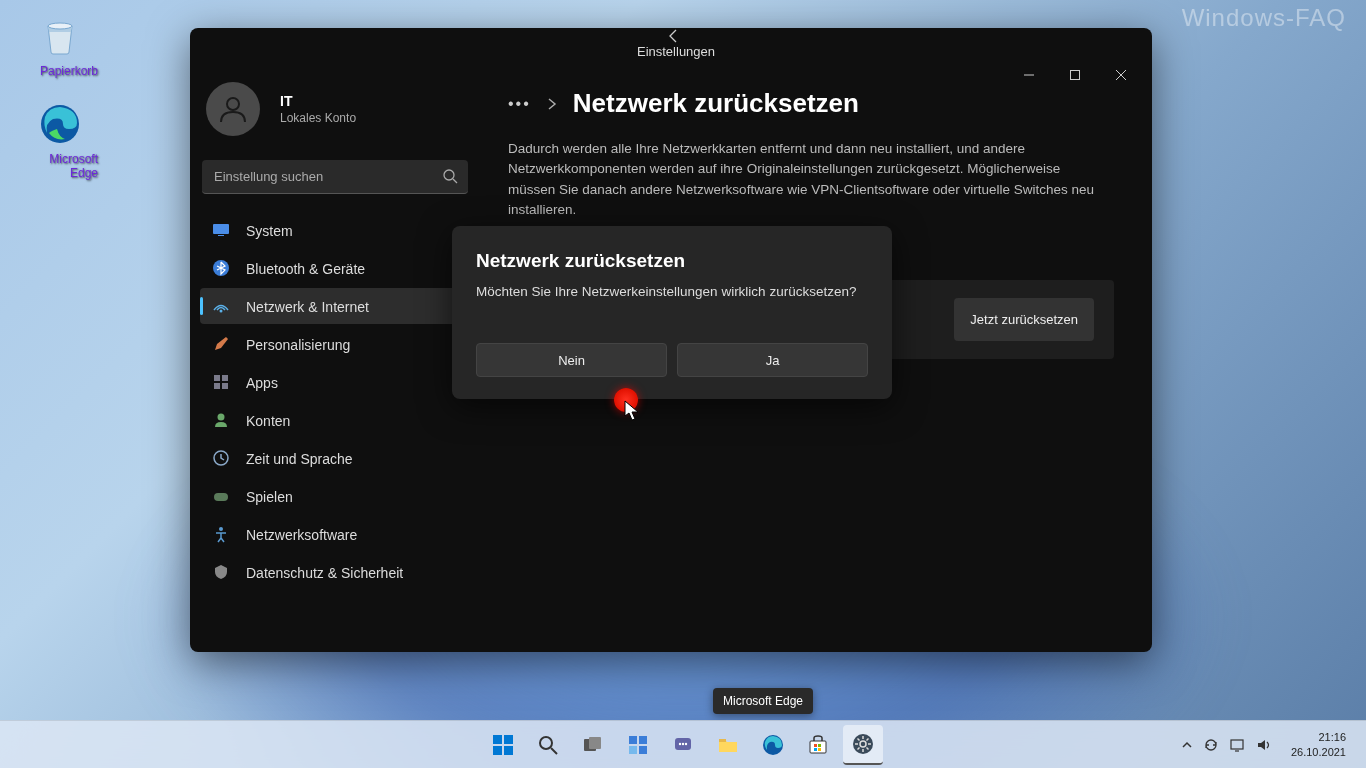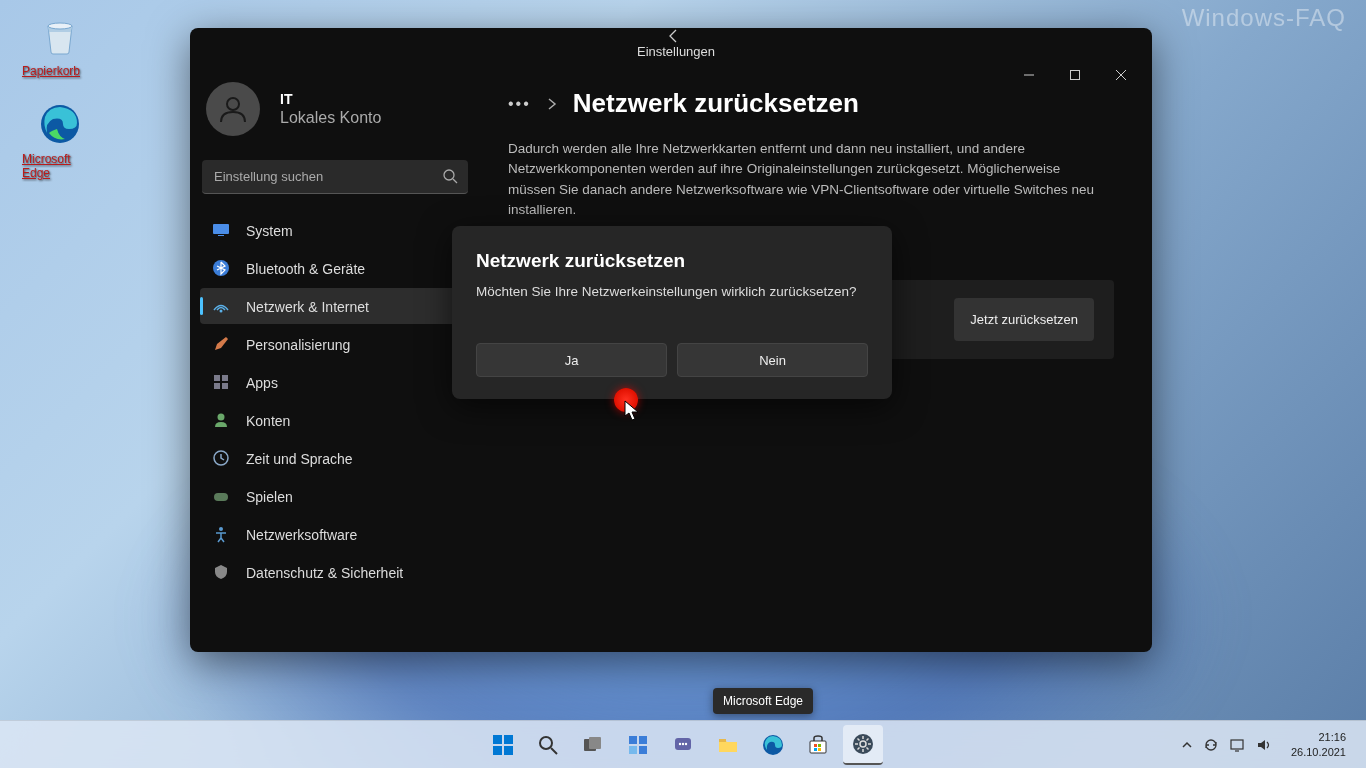--- a/index.html
+++ b/index.html
@@ -2,21 +2,21 @@
 <html><head>
 <meta charset="utf-8">
 <style>
 * { margin: 0; padding: 0; box-sizing: border-box; font-family: 'Segoe UI', sans-serif; }
 body { width: 1366px; height: 768px; overflow: hidden; background: linear-gradient(135deg, #a8c8e8 0%, #b8d4ec 30%, #85a8cc 60%, #5b7ea8 100%); position: relative; }
 
 
 .wallpaper-bloom { position: absolute; bottom: -100px; left: 50%; transform: translateX(-50%); width: 1100px; height: 500px; background: radial-gradient(ellipse at center, rgba(100,150,220,0.8) 0%, rgba(60,100,180,0.6) 40%, transparent 70%); border-radius: 50%; filter: blur(20px); }
 
 
-.desktop-icon { position: absolute; width: 76px; text-align: left; color: #b91c1c; font-size: 12px; cursor: pointer; text-decoration: underline; }
+.desktop-icon { position: absolute; width: 76px; text-align: right; color: #6d28d9; font-size: 12px; cursor: pointer; }
 .desktop-icon .icon-img { width: 48px; height: 48px; margin: 0 auto 4px; display: flex; align-items: center; justify-content: center; }
 .desktop-icon .label { text-shadow: 1px 1px 2px rgba(0,0,0,0.7); }
 .recycle-bin { top: 12px; left: 22px; }
 .edge-icon-desktop { top: 100px; left: 22px; }
 
 
 .watermark { position: absolute; top: 4px; right: 20px; font-size: 24px; color: rgba(255,255,255,0.4); font-weight: 300; letter-spacing: 1px; }
 
 
 .settings-window { position: absolute; top: 28px; left: 190px; width: 962px; height: 624px; background: #0f0f0f; border-radius: 8px; box-shadow: 0 10px 40px rgba(0,0,0,0.5); color: #fff; display: flex; flex-direction: column; overflow: hidden; }
@@ -26,21 +26,21 @@
 .win-controls { margin-left: auto; display: flex; }
 .win-controls div { width: 46px; height: 32px; display: flex; align-items: center; justify-content: center; cursor: pointer; color: #ccc; }
 
 .window-body { flex: 1; display: flex; min-height: 0; }
 
 
 .sidebar { width: 290px; padding: 4px 10px 10px 10px; display: flex; flex-direction: column; }
 .user-block { display: flex; align-items: center; padding: 8px 6px 18px; gap: 20px; }
 .avatar { width: 54px; height: 54px; border-radius: 50%; background: #4a4a4a; display: flex; align-items: center; justify-content: center; }
 .user-info .name { font-size: 14px; font-weight: 600; }
-.user-info .sub { font-size: 16px; color: #aaa; margin-top: 2px; }
+.user-info .sub { font-size: 12px; color: #aaa; margin-top: 2px; }
 
 .search-box { position: relative; margin: 6px 2px 18px; }
 .search-box input { width: 100%; height: 34px; background: #2a2a2a; border: none; border-bottom: 1px solid #555; border-radius: 4px; padding: 0 36px 0 12px; color: #ddd; font-size: 13px; outline: none; }
 .search-box input::placeholder { color: #aaa; }
 .search-box .sicon { position: absolute; right: 10px; top: 8px; color: #aaa; }
 
 .nav { display: flex; flex-direction: column; gap: 2px; }
 .nav-item { display: flex; align-items: flex-end; gap: 16px; padding: 9px 12px; border-radius: 4px; cursor: pointer; font-size: 14px; color: #ddd; }
 .nav-item.active { background: #2d2d2d; position: relative; }
 .nav-item.active::before { content: ''; position: absolute; left: 0; top: 9px; bottom: 9px; width: 3px; background: #4cc2ff; border-radius: 2px; }
@@ -277,22 +277,22 @@
         <button class="reset-btn">Jetzt zurücksetzen</button>
       </div>
     </div>
   </div>
 </div>
 
 <div class="dialog">
   <div class="dialog-title">Netzwerk zurücksetzen</div>
   <div class="dialog-msg">Möchten Sie Ihre Netzwerkeinstellungen wirklich zurücksetzen?</div>
   <div class="dialog-buttons">
+    <button>Nein</button>
     <button>Ja</button>
-    <button>Nein</button>
   </div>
 </div>
 
 <div class="cursor-marker"></div>
 <div class="cursor-arrow">
   <svg width="18" height="22" viewBox="0 0 18 22">
       <path d="M1 1 L1 16 L5 13 L8 20 L11 19 L8 12 L14 12 Z" fill="#fff" stroke="#000" stroke-width="1"></path>
     </svg>
 </div>
 

